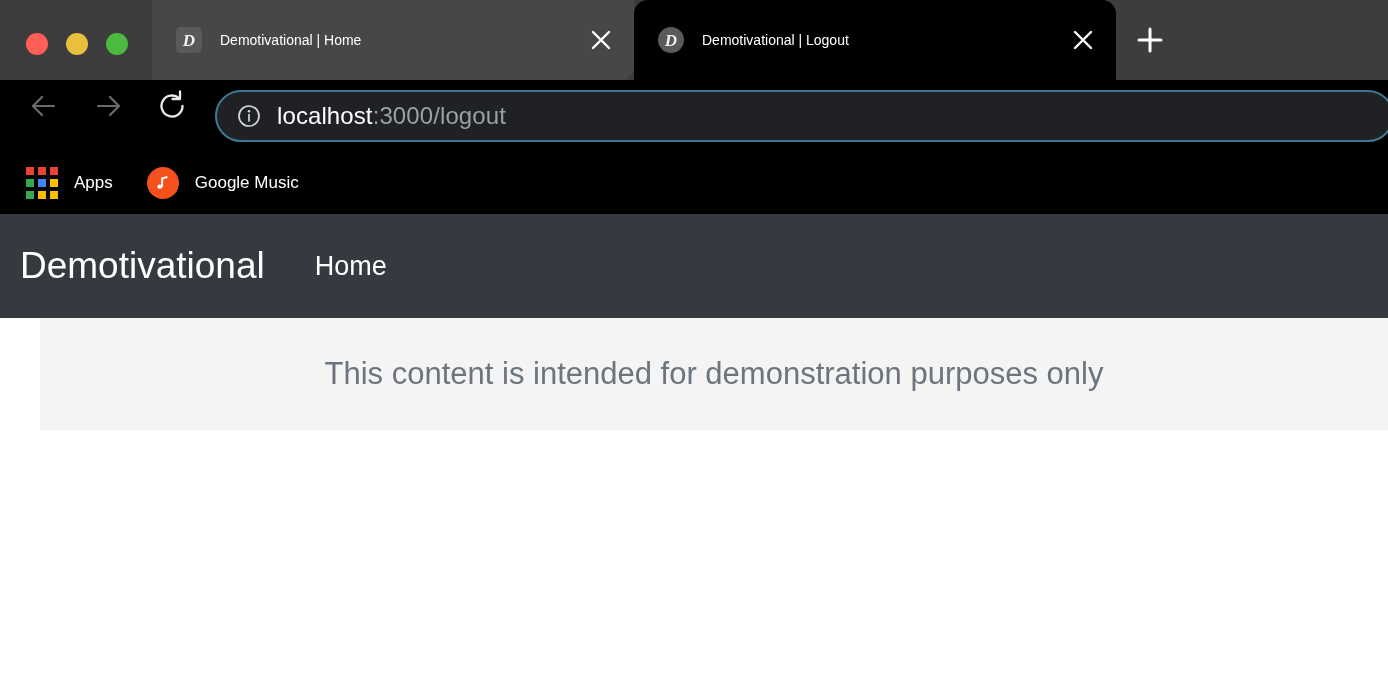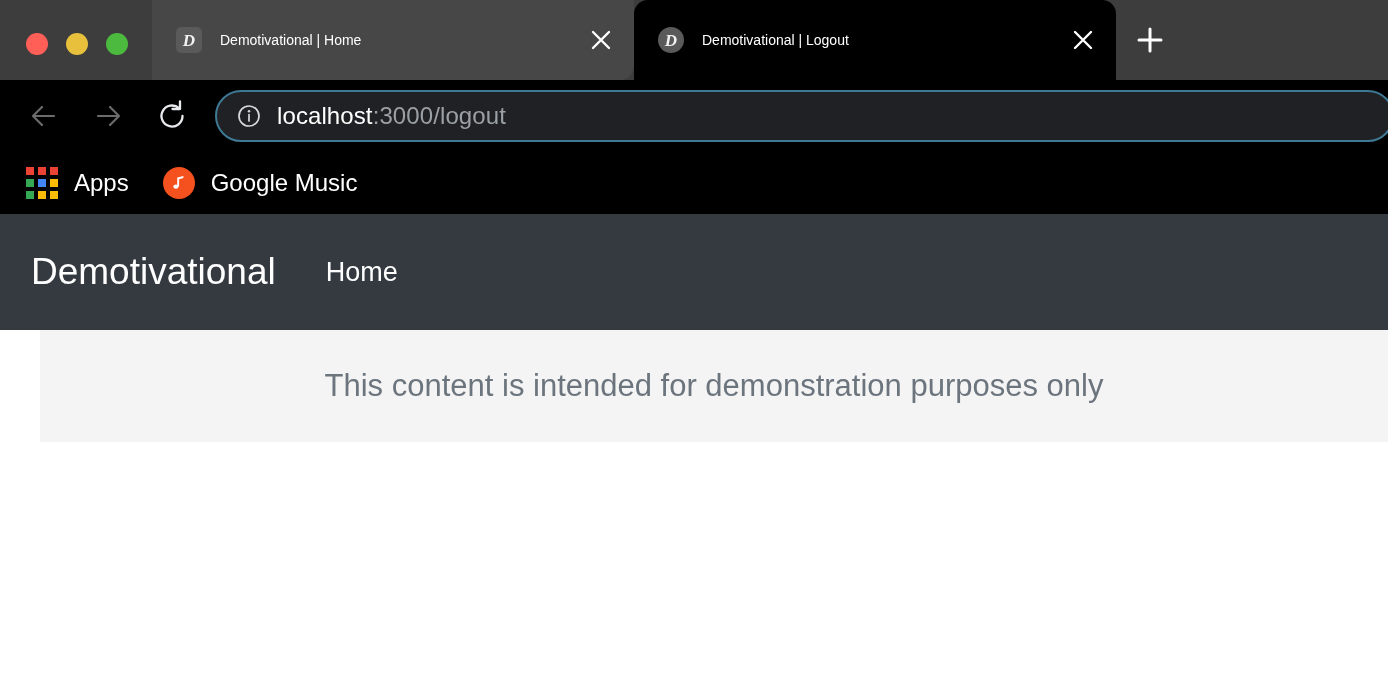--- a/index.html
+++ b/index.html
@@ -128,21 +128,21 @@
     align-items: center;
     justify-content: center;
     margin-left: 4px;
   }
 
   
   .toolbar {
     height: 72px;
     background: #000000;
     display: flex;
-    align-items: center;
+    align-items: flex-start;
     position: relative;
   }
   .nav-btn {
     width: 52px;
     height: 52px;
     display: flex;
     align-items: center;
     justify-content: center;
     flex: 0 0 52px;
   }
@@ -190,21 +190,21 @@
     padding-left: 26px;
   }
   .bm {
     display: flex;
     align-items: center;
     height: 44px;
     margin-right: 34px;
   }
   .bm-label {
     color: #ffffff;
-    font-size: 24px;
+    font-size: 17px;
     margin-left: 16px;
     white-space: nowrap;
   }
   .apps-grid {
     width: 32px;
     height: 32px;
     display: grid;
     grid-template-columns: repeat(3, 8px);
     grid-template-rows: repeat(3, 8px);
     gap: 4px;
@@ -225,25 +225,25 @@
 
   
   .viewport {
     background: #ffffff;
     height: 484px;
     position: relative;
     overflow: hidden;
   }
 
   .site-navbar {
-    height: 116px;
+    height: 104px;
     background: #343a40;
     display: flex;
     align-items: center;
-    padding-left: 31px;
+    padding-left: 20px;
   }
   .brand {
     color: #ffffff;
     font-size: 37px;
     font-weight: 400;
     white-space: nowrap;
   }
   .navlink {
     color: #ffffff;
     font-size: 27px;

